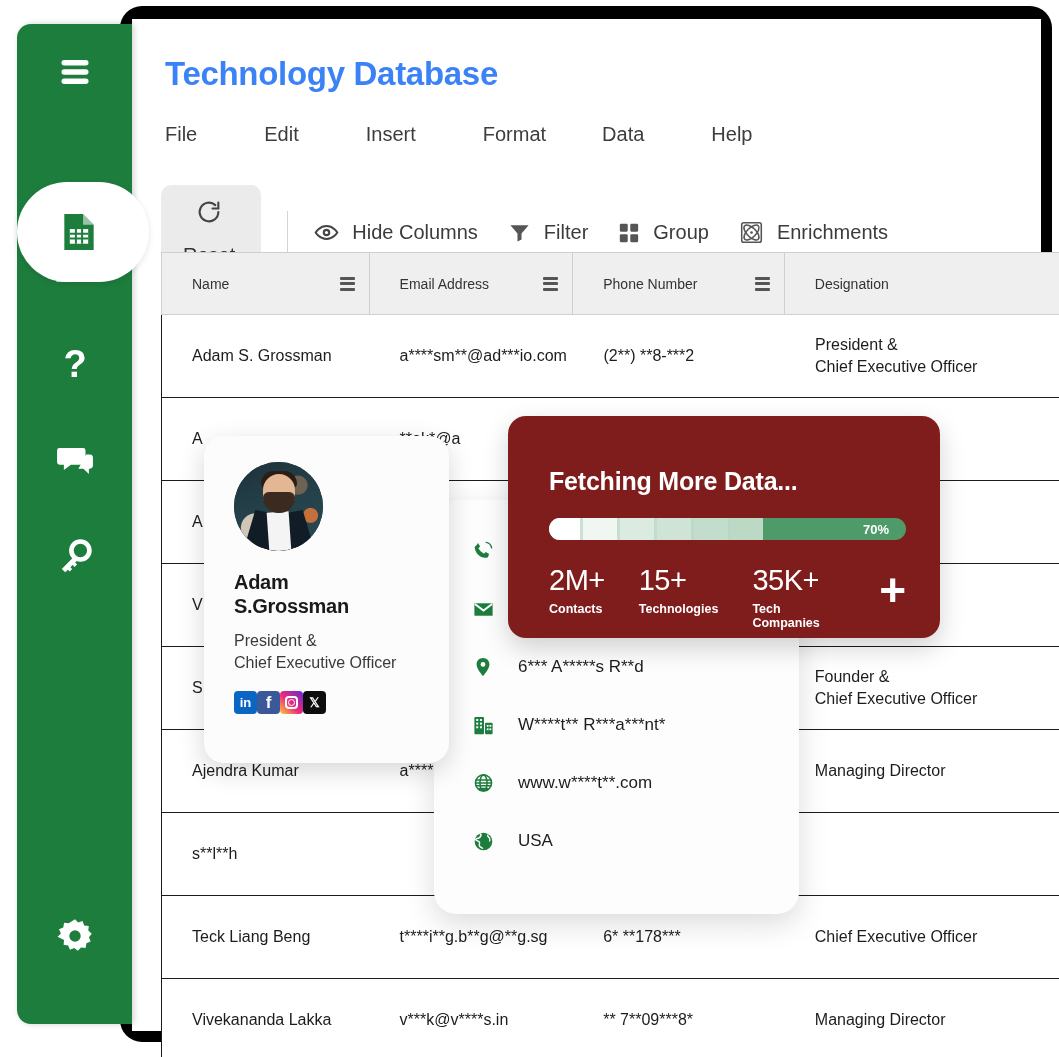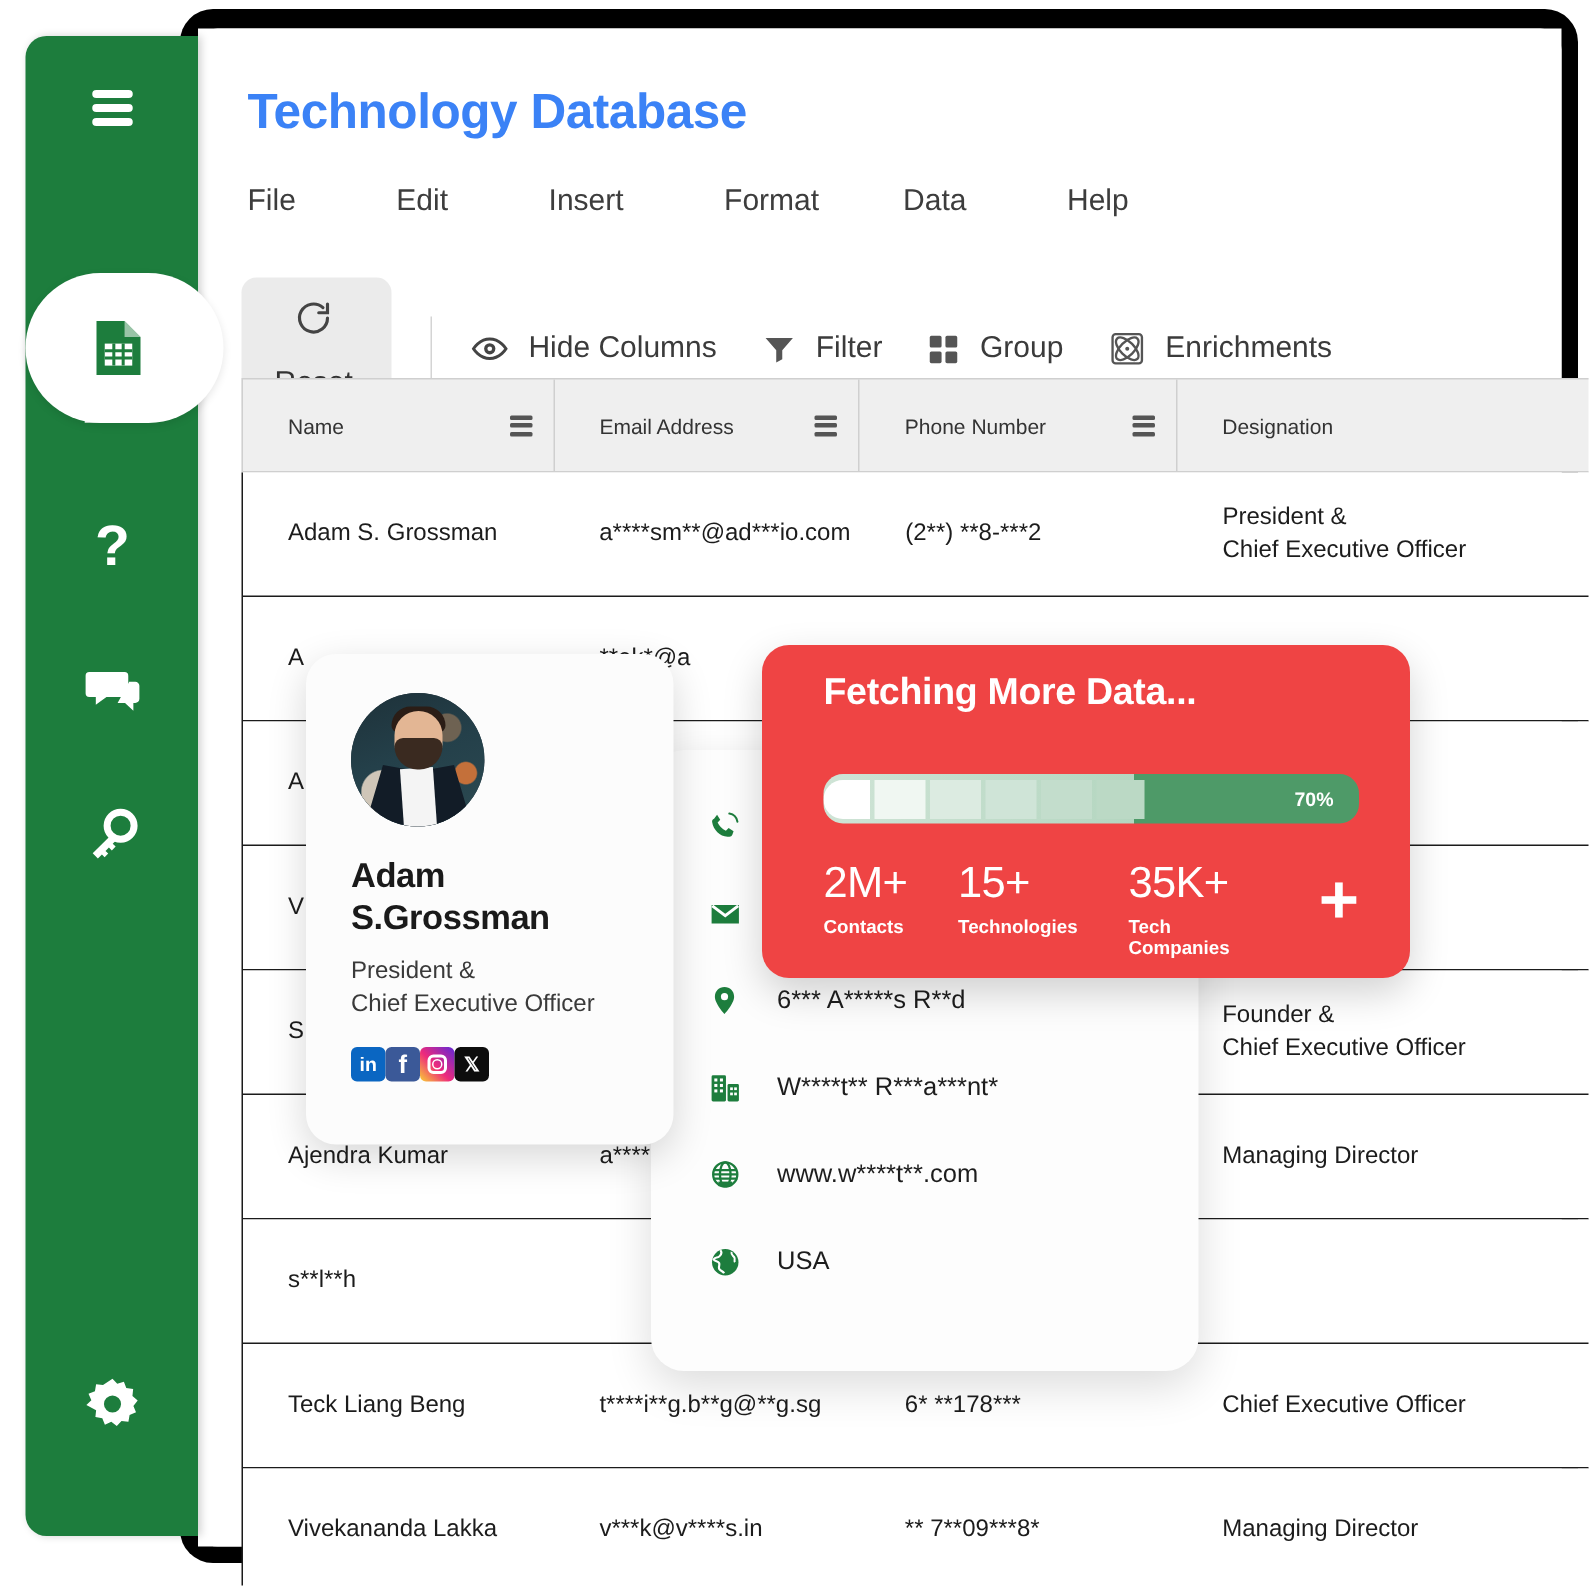--- a/index.html
+++ b/index.html
@@ -75,21 +75,21 @@
   .avatar .head { position:absolute; left:29px; top:12px; width:32px; height:36px;
     border-radius:16px 16px 14px 14px; background:#e3b694; }
   .avatar .hair { position:absolute; left:27px; top:9px; width:36px; height:17px;
     border-radius:18px 18px 6px 6px; background:#2b1d16; }
   .avatar .beard { position:absolute; left:29px; top:30px; width:32px; height:21px;
     border-radius:6px 6px 16px 16px; background:#3a2a20; }
   .avatar .shirt { position:absolute; left:34px; top:50px; width:22px; height:40px;
     background:#f4f4f4; transform:rotate(-4deg); }
   .avatar .suit { position:absolute; left:8px; top:48px; width:74px; height:45px;
     background:#121c27; clip-path:polygon(0 100%,18% 0,38% 6%,50% 40%,62% 6%,82% 0,100% 100%); }
-  .cc-name { margin-top:19px; font-size:23px; font-weight:700; color:#1a1a1a; line-height:1.2;
+  .cc-name { margin-top:19px; font-size:20px; font-weight:700; color:#1a1a1a; line-height:1.2;
     letter-spacing:-.3px; }
   .cc-role { margin-top:12px; font-size:16px; color:#3a3a3a; line-height:1.35; }
   .cc-socials { margin-top:18px; display:flex; }
   .soc { width:23px; height:23px; border-radius:4px; display:flex; align-items:center;
     justify-content:center; cursor:pointer; }
   .soc-li { background:#0a66c2; color:#fff; font-size:13px; font-weight:700; font-family:"Liberation Sans",sans-serif; }
   .soc-fb { background:#3b5998; color:#fff; font-size:17px; font-weight:700; }
   .soc-ig { background:linear-gradient(45deg,#f9ce34,#ee2a7b 45%,#6228d7); }
   .soc-ig .sq { width:13px; height:13px; border:2px solid #fff; border-radius:4px;
     display:flex; align-items:center; justify-content:center; }
@@ -98,25 +98,25 @@
 
   
   .details-card { position:absolute; left:434px; top:500px; width:365px; height:414px;
     background:#fdfdfd; border-radius:22px; box-shadow:0 10px 30px rgba(0,0,0,.14);
     z-index:18; padding:22px 0 0 0; }
   .det-row { display:flex; align-items:center; height:58px; padding-left:38px; }
   .det-ic { width:34px; display:flex; align-items:center; justify-content:flex-start; }
   .det-tx { font-size:17px; color:#1d1d1d; margin-left:12px; }
 
   
-  .green-card { position:absolute; left:508px; top:430px; width:432px; height:222px;
-    background:#ef4444; border-radius:18px; z-index:25;
-    box-shadow:0 10px 26px rgba(0,0,0,.18); padding:17px 34px 0 41px; color:#fff; }
+  .green-card { position:absolute; left:508px; top:416px; width:432px; height:222px;
+    background:#7f1d1d; border-radius:18px; z-index:25;
+    box-shadow:0 10px 26px rgba(0,0,0,.18); padding:51px 34px 0 41px; color:#fff; }
   .gc-title { font-size:25px; font-weight:700; letter-spacing:-.2px; }
-  .gc-bar { margin-top:40px; height:33px; width:357px; border-radius:13px;
+  .gc-bar { margin-top:22px; height:22px; width:357px; border-radius:13px;
     background:linear-gradient(90deg,#cfe4d6 0%,#b4d6c0 58%, #4e9a68 58%, #4e9a68 100%);
     display:flex; align-items:center; position:relative; overflow:hidden; }
   .gc-seg { height:26px; margin-right:3px; }
   .gc-pct { position:absolute; right:17px; font-size:13px; font-weight:700; color:#fff; }
   .gc-stats { margin-top:26px; display:flex; align-items:flex-start; }
   .gc-stat { margin-right:34px; }
   .gc-num { font-size:29px; font-weight:400; line-height:1; letter-spacing:-.5px; }
   .gc-lbl { font-size:12.5px; font-weight:700; margin-top:7px; }
   .gc-plus { font-size:46px; font-weight:700; line-height:.8; margin-top:6px; }
 

